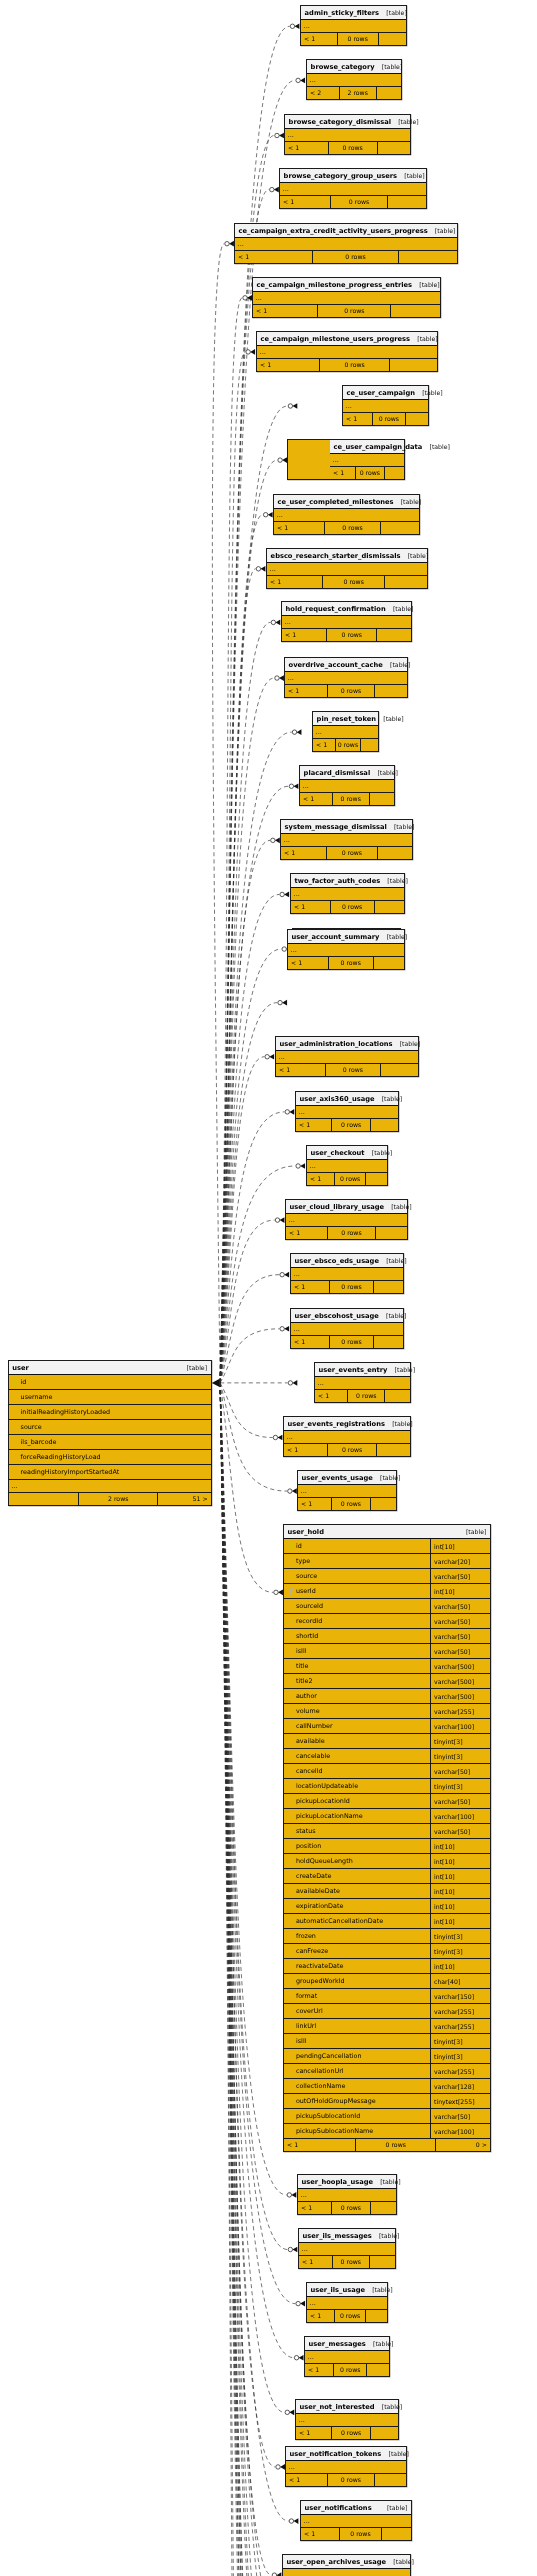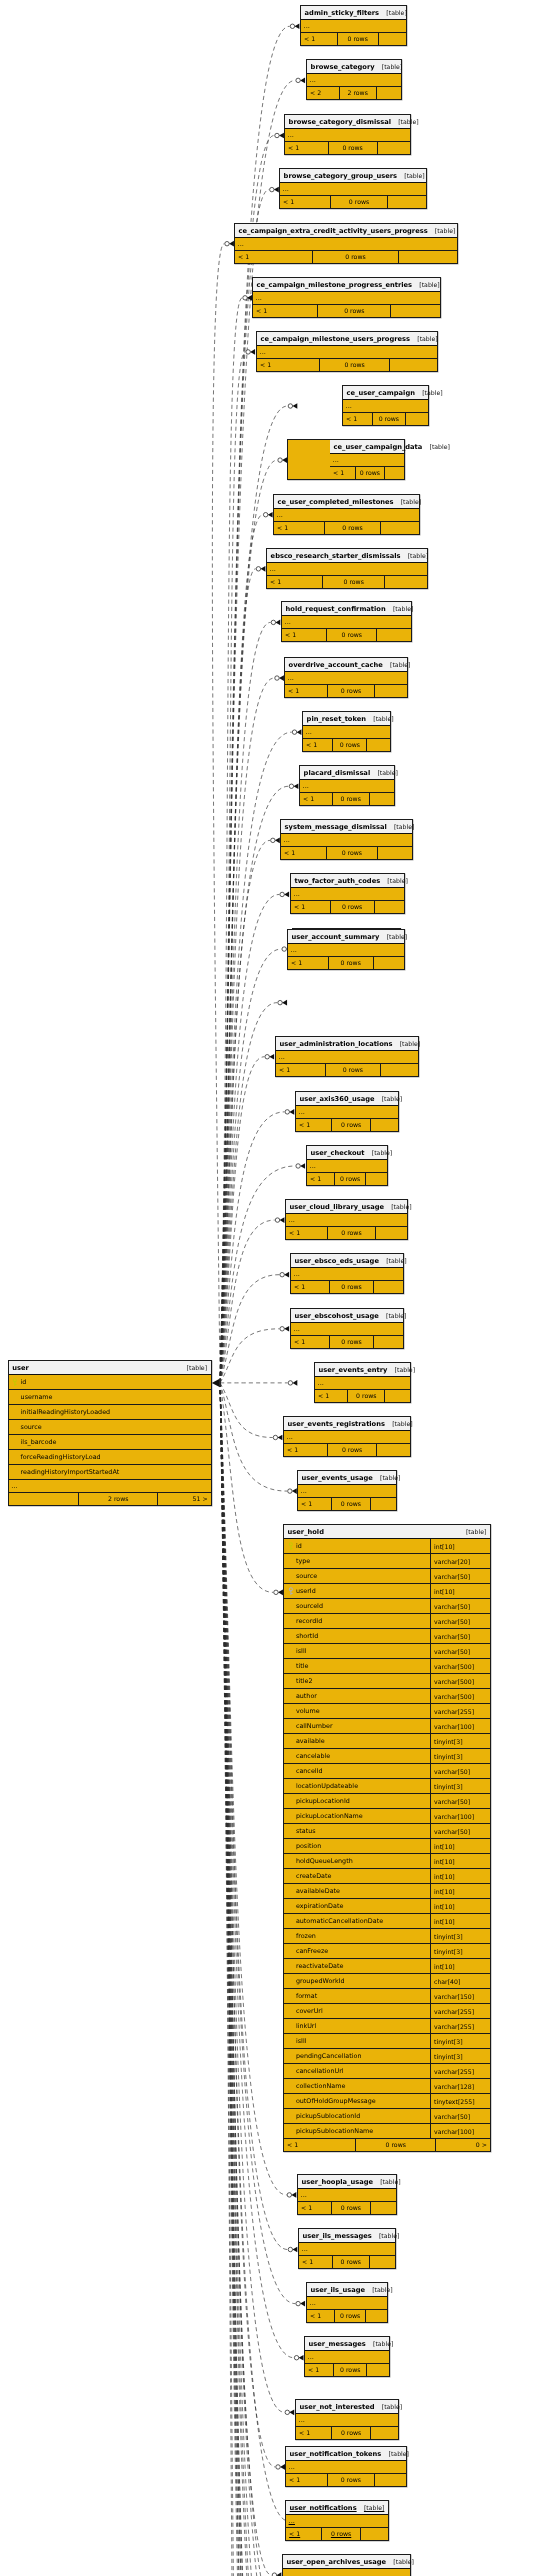--- a/index.html
+++ b/index.html
@@ -350,21 +350,21 @@
         <span class="nm">overdrive_account_cache</span>
         <span class="tag">[table]</span>
       </div>
       <div class="dots">...</div>
       <div class="ft">
         <span class="c1">&lt; 1</span>
         <span class="c2">0 rows</span>
         <span class="c3"></span>
       </div>
     </div>
-    <div class="tbl" style="left: 302px; top: 711px; width: 89px;">
+    <div class="tbl" style="left: 312px; top: 711px; width: 67px;">
       <div class="hd">
         <span class="nm">pin_reset_token</span>
         <span class="tag">[table]</span>
       </div>
       <div class="dots">...</div>
       <div class="ft">
         <span class="c1">&lt; 1</span>
         <span class="c2">0 rows</span>
         <span class="c3"></span>
       </div>
@@ -871,21 +871,21 @@
         <span class="nm">user_notification_tokens</span>
         <span class="tag">[table]</span>
       </div>
       <div class="dots">...</div>
       <div class="ft">
         <span class="c1">&lt; 1</span>
         <span class="c2">0 rows</span>
         <span class="c3"></span>
       </div>
     </div>
-    <div class="tbl" style="left: 285px; top: 2500px; width: 104px; text-decoration: underline;">
+    <div class="tbl" style="left: 300px; top: 2500px; width: 112px;">
       <div class="hd">
         <span class="nm">user_notifications</span>
         <span class="tag">[table]</span>
       </div>
       <div class="dots">...</div>
       <div class="ft">
         <span class="c1">&lt; 1</span>
         <span class="c2">0 rows</span>
         <span class="c3"></span>
       </div>

